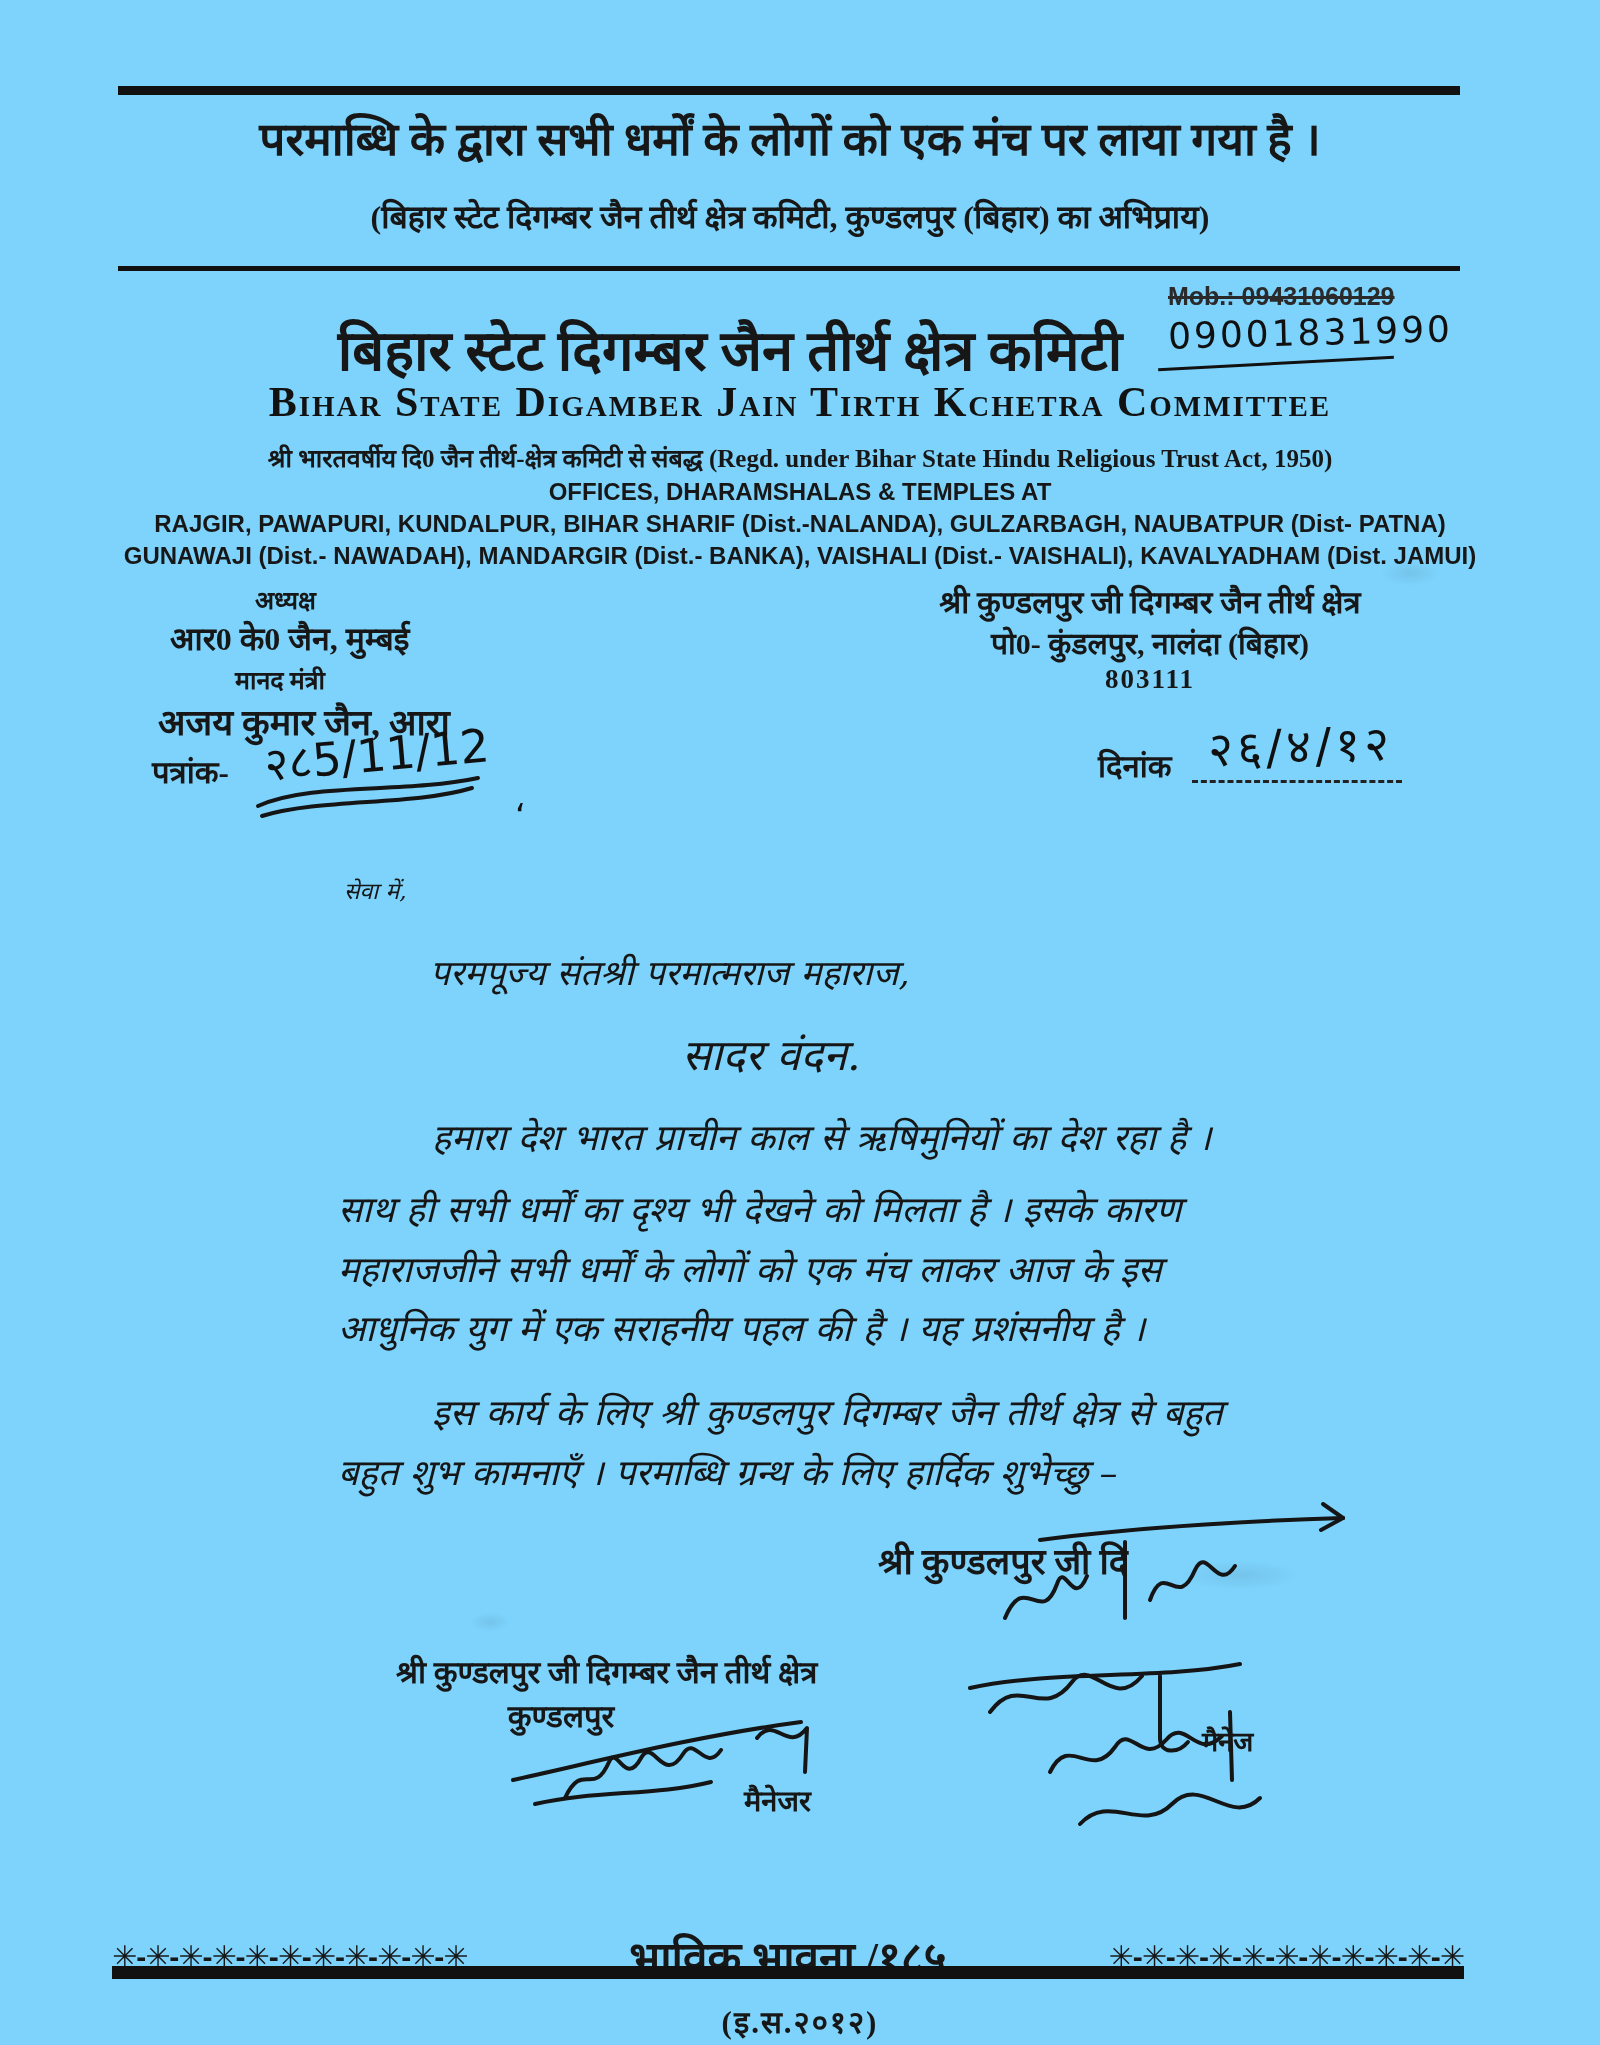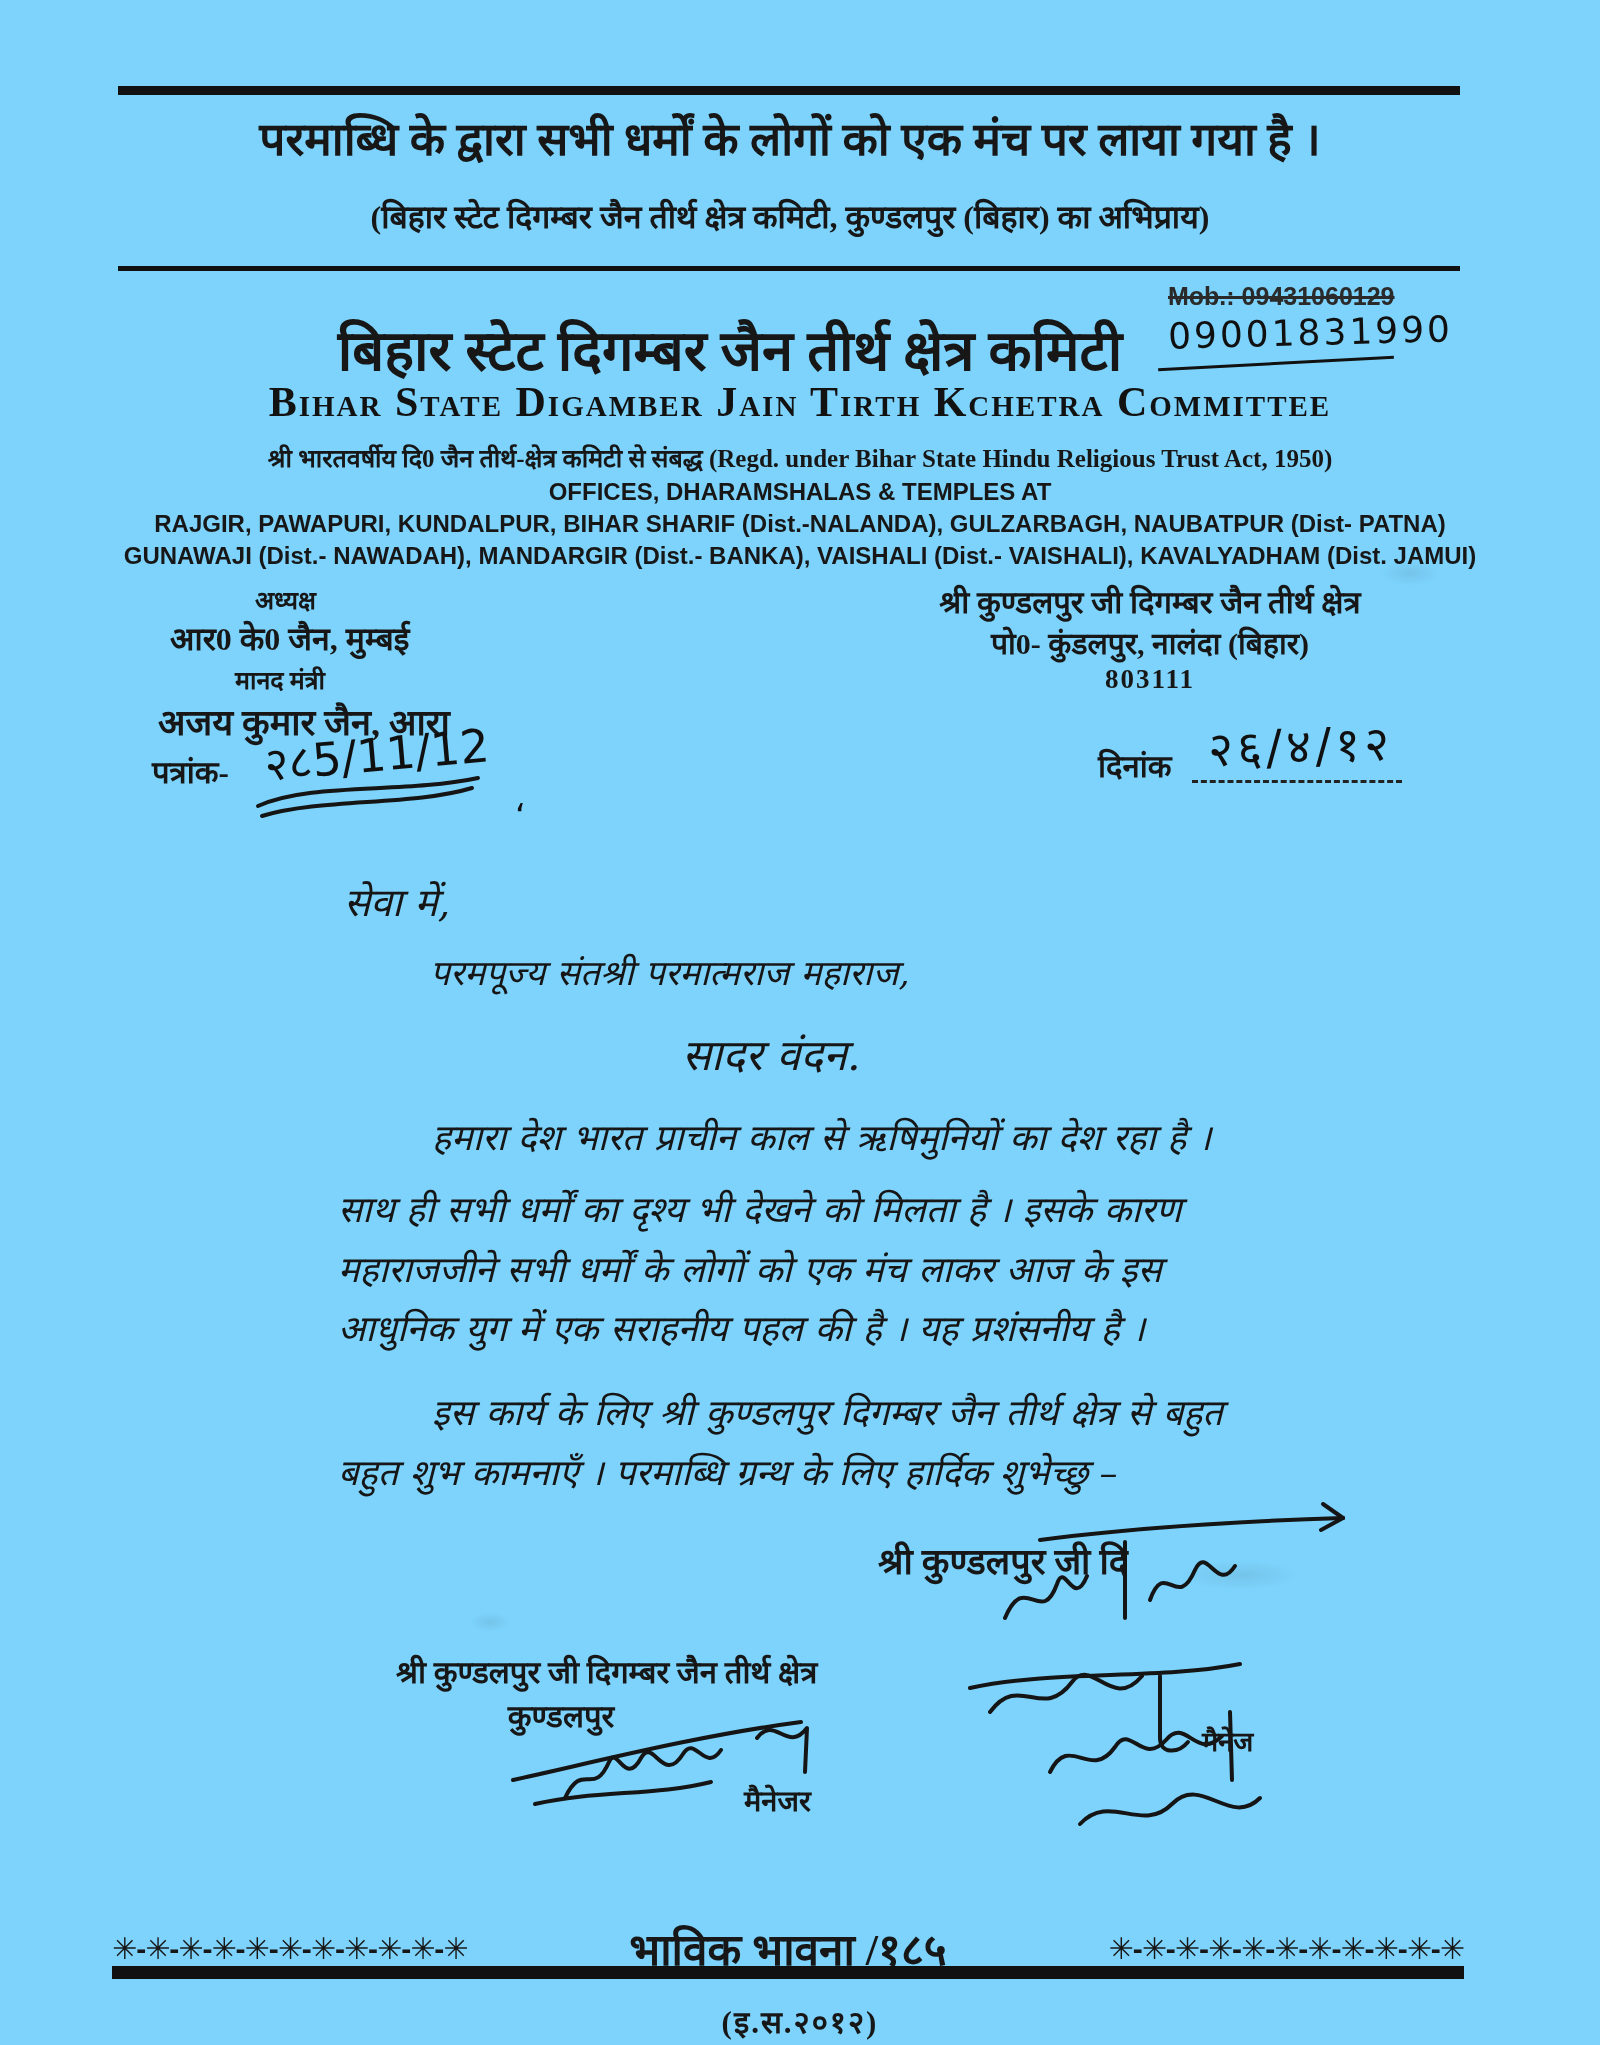--- a/index.html
+++ b/index.html
@@ -62,21 +62,21 @@
 
   <div class="abs dev center" style="left:890px;top:580px;width:520px;font-size:31px;">श्री कुण्डलपुर जी दिगम्बर जैन तीर्थ क्षेत्र</div>
   <div class="abs dev center" style="left:890px;top:622px;width:520px;font-size:30px;">पो0- कुंडलपुर, नालंदा (बिहार)</div>
   <div class="abs dev center" style="left:890px;top:664px;width:520px;font-size:27px;letter-spacing:2px;">803111</div>
   <div class="abs dev" style="left:1098px;top:744px;font-size:31px;">दिनांक</div>
   <div class="abs hand" style="left:1208px;top:712px;font-size:48px;transform:rotate(-2deg);letter-spacing:4px;">२६/४/१२</div>
   <div class="abs" style="left:1192px;top:780px;width:210px;border-top:3px dashed #222;"></div>
 
   <div class="abs hand" style="left:515px;top:796px;font-size:34px;">‘</div>
 
-  <div class="abs body-it" style="left:344px;top:874px;font-size:39px;">सेवा में,</div>
+  <div class="abs body-it" style="left:344px;top:874px;font-size:23px;">सेवा में,</div>
   <div class="abs body-it" style="left:430px;top:948px;font-size:35px;text-align:right;">परमपूज्य संतश्री परमात्मराज महाराज,</div>
   <div class="abs body-it" style="left:682px;top:1024px;font-size:43px;">सादर वंदन.</div>
 
   <div class="abs body-it" style="left:432px;top:1112px;font-size:36px;">हमारा देश भारत प्राचीन काल से ऋषिमुनियों का देश रहा है ।</div>
   <div class="abs body-it" style="left:338px;top:1184px;font-size:36px;">साथ ही सभी धर्मों का दृश्य भी देखने को मिलता है । इसके कारण</div>
   <div class="abs body-it" style="left:338px;top:1244px;font-size:36px;">महाराजजीने सभी धर्मों के लोगों को एक मंच लाकर आज के इस</div>
   <div class="abs body-it" style="left:338px;top:1303px;font-size:36px;">आधुनिक युग में एक सराहनीय पहल की है । यह प्रशंसनीय है ।</div>
 
   <div class="abs body-it" style="left:432px;top:1387px;font-size:36px;">इस कार्य के लिए श्री कुण्डलपुर दिगम्बर जैन तीर्थ क्षेत्र से बहुत</div>
   <div class="abs body-it" style="left:338px;top:1447px;font-size:36px;">बहुत शुभ कामनाएँ । परमाब्धि ग्रन्थ के लिए हार्दिक शुभेच्छु –</div>
@@ -110,21 +110,21 @@
     <path d="M8,78 C90,60 190,34 296,20"></path>
     <path d="M60,96 C78,58 88,96 104,60 C112,42 120,86 136,56 C148,34 158,84 178,52 C190,32 200,72 216,48"></path>
     <path d="M30,102 C90,88 150,94 206,80"></path>
     <path d="M252,36 C270,12 282,52 302,26 L300,70"></path>
   </svg>
 
   <div class="abs dev" style="left:744px;top:1780px;font-size:29px;">मैनेजर</div>
 
   <div class="abs" style="left:112px;top:1918px;width:1352px;display:flex;align-items:center;justify-content:space-between;">
     <span class="eng" style="font-size:30px;letter-spacing:-1px;">✳-✳-✳-✳-✳-✳-✳-✳-✳-✳-✳</span>
-    <span class="dev" style="font-size:44px;margin:0 10px;">भाविक भावना /१८५</span>
+    <span class="dev" style="font-size:44px;margin:8px 10px;">भाविक भावना /१८५</span>
     <span class="eng" style="font-size:30px;letter-spacing:-1px;">✳-✳-✳-✳-✳-✳-✳-✳-✳-✳-✳</span>
   </div>
 
   <div class="abs rule" style="left:112px;top:1966px;width:1352px;height:13px;"></div>
 
   <div class="abs dev center" style="left:100px;top:2000px;width:1400px;font-size:31px;letter-spacing:2px;">(इ.स.२०१२)</div>
 
   <div class="smudge" style="left:1380px;top:560px;width:60px;height:26px;"></div>
   <div class="smudge" style="left:1180px;top:1560px;width:120px;height:30px;"></div>
   <div class="smudge" style="left:470px;top:1612px;width:40px;height:20px;"></div>

